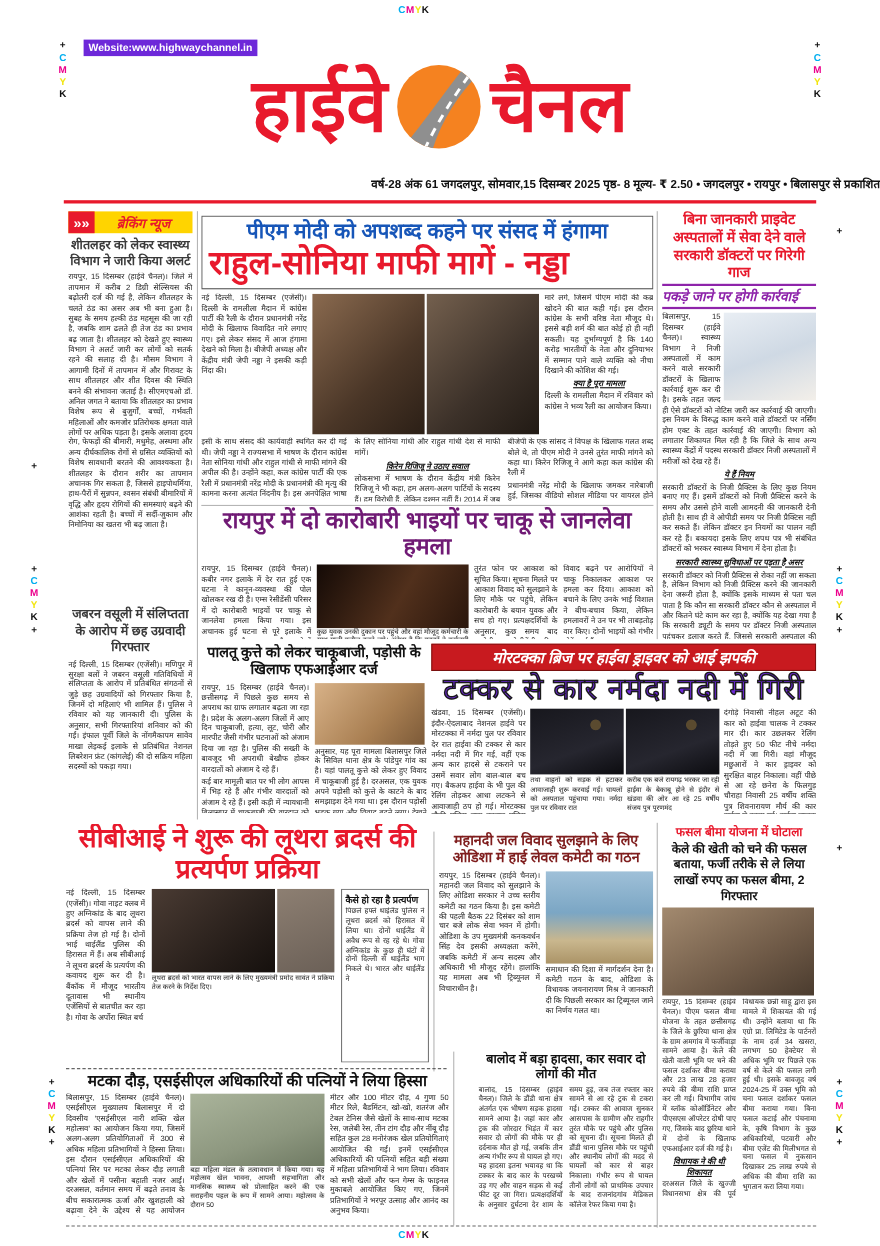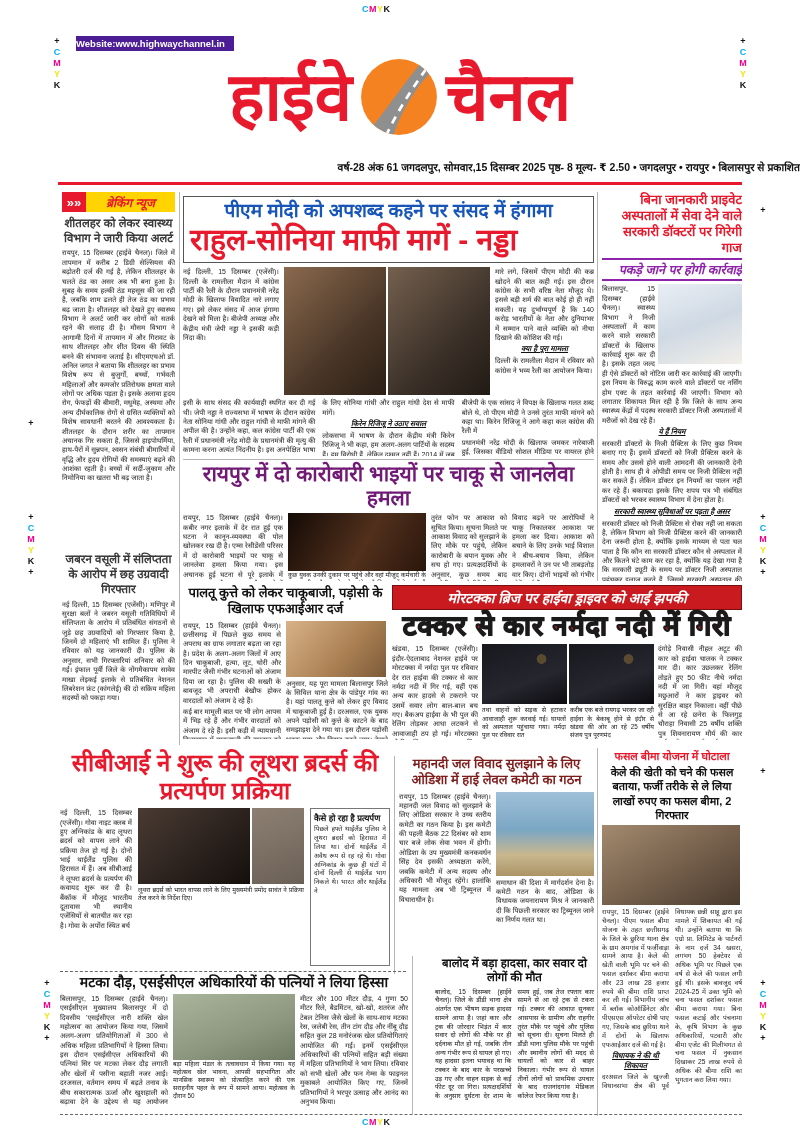--- a/index.html
+++ b/index.html
@@ -11,22 +11,22 @@
   .cap{font-size:6.3px;line-height:1.3;text-align:justify;color:#222;overflow:hidden}
   .sub{font-size:7.4px;font-weight:bold;font-style:italic;text-decoration:underline;
        text-align:center;margin:2px 0;color:#111}
   .ph{flex-shrink:0;background:#999}
   
   .regv{position:absolute;width:14px;text-align:center;font-size:9px;font-weight:bold;line-height:11px}
   .regv span{display:block}
   .cmyk-h{position:absolute;font-size:9px;font-weight:bold;letter-spacing:.5px}
   .ink-c{color:#00aeef}.ink-m{color:#ec008c}.ink-y{color:#f2e511}.ink-k{color:#111}.ink-p{color:#111}
   
-  .website{position:absolute;left:76px;top:36px;width:158px;height:15px;background:#4c1d95;
-           color:#fff;font-size:9.5px;font-weight:bold;line-height:15px;text-align:left}
+  .website{position:absolute;left:76px;top:36px;width:158px;height:15px;background:#6d28d9;
+           color:#fff;font-size:9.5px;font-weight:bold;line-height:15px;text-align:center}
   .mast{position:absolute;left:0;top:50px;width:100%;text-align:center;color:#e8192c;white-space:nowrap}
   .mast .w{font-size:67px;font-weight:800;line-height:1.4;display:inline-block;vertical-align:middle}
   .logo{display:inline-block;width:78px;height:78px;vertical-align:middle;margin:0 8px}
   .dateline{position:absolute;left:0;top:160px;width:100%;text-align:right;font-size:10.5px;
             font-weight:600;color:#111}
   .mastrule{position:absolute;left:58px;top:182px;width:684px;height:3px;background:#e8192c}
   
   #breaking{position:absolute;left:62px;top:192px;width:118px;height:553px;overflow:hidden;
             border-right:1px solid #b5b5b5;padding-right:4px}
   .bn-banner{display:flex;height:20px;background:#ffd400;align-items:stretch;margin-bottom:3px}
@@ -39,38 +39,38 @@
   #pm{position:absolute;left:183px;top:196px;width:411px;height:260px;overflow:hidden}
   .pm-headbox{border:1.5px solid #555;padding:3px 6px 5px}
   .pm-kicker{color:#1756b8;font-size:19px;font-weight:800;text-align:center;line-height:1.2}
   .pm-headline{color:#e8192c;font-size:30px;font-weight:800;text-align:left;line-height:1.15}
   .pm-row{display:flex;gap:5px;margin-top:4px;height:128px;overflow:hidden}
   .pm-photos{display:flex;gap:2px}
   .pm-tail{margin-top:3px;columns:3;column-gap:7px;height:66px;overflow:hidden}
   
   #doctor{position:absolute;left:597px;top:192px;width:145px;height:389px;overflow:hidden;
           border-left:1px solid #b5b5b5;padding-left:4px}
-  .doc-head{color:#e8192c;font-size:13px;font-weight:800;text-align:right;line-height:1.22}
-  .doc-banner{color:#8e24aa;font-size:12.5px;font-weight:800;font-style:italic;text-align:right;
+  .doc-head{color:#e8192c;font-size:13px;font-weight:800;text-align:center;line-height:1.22}
+  .doc-banner{color:#8e24aa;font-size:12.5px;font-weight:800;font-style:italic;text-align:left;
               border-top:2px solid #8e24aa;border-bottom:2px solid #8e24aa;margin:3px 0;padding:1px 0}
   .doc-photo{float:right;width:84px;height:80px;margin:0 0 2px 3px}
   
   #knife{position:absolute;left:183px;top:459px;width:411px;height:122px;overflow:hidden;
          border-top:1px solid #b5b5b5;padding-top:2px}
   .knife-head{font-size:21px;font-weight:800;color:#701a75;text-align:center;line-height:1.15}
   .knife-row{display:flex;gap:5px;margin-top:3px;height:88px;overflow:hidden}
   
   #dog{position:absolute;left:183px;top:585px;width:205px;height:162px;overflow:hidden}
   .dog-head{font-size:13px;font-weight:800;color:#111;text-align:center;line-height:1.25}
   .dog-row{display:flex;gap:5px;margin-top:3px;height:118px;overflow:hidden}
   
   #car{position:absolute;left:392px;top:585px;width:350px;height:160px;overflow:hidden}
   .car-kicker{background:#c81a1f;color:#fff;font-weight:800;font-style:italic;font-size:14px;
               text-align:center;padding:2px 0;border:1px solid #79100f}
-  .car-head{font-size:27px;font-weight:700;text-align:center;letter-spacing:1px;color:#b91c1c;
+  .car-head{font-size:27px;font-weight:400;text-align:center;letter-spacing:1px;color:#6d28d9;
             -webkit-text-stroke:1.3px #1a1a1a;text-shadow:0 0 1px #1a1a1a;line-height:1.2}
   .car-row{display:flex;gap:4px;margin-top:2px;height:96px;overflow:hidden}
   .car-caps{display:flex;gap:4px;margin-top:2px}
   
   #cbi{position:absolute;left:60px;top:749px;width:330px;height:224px;overflow:hidden}
   .cbi-head{color:#e8192c;font-size:24px;font-weight:800;text-align:center;line-height:1.15}
   .cbi-row{display:flex;gap:6px;margin-top:4px;height:158px;overflow:hidden}
   .cbi-box{border:1px solid #777;padding:3px;width:80px;flex-shrink:0}
   .cbi-box-title{font-size:8.5px;font-weight:800;color:#111;margin-bottom:2px}
   

